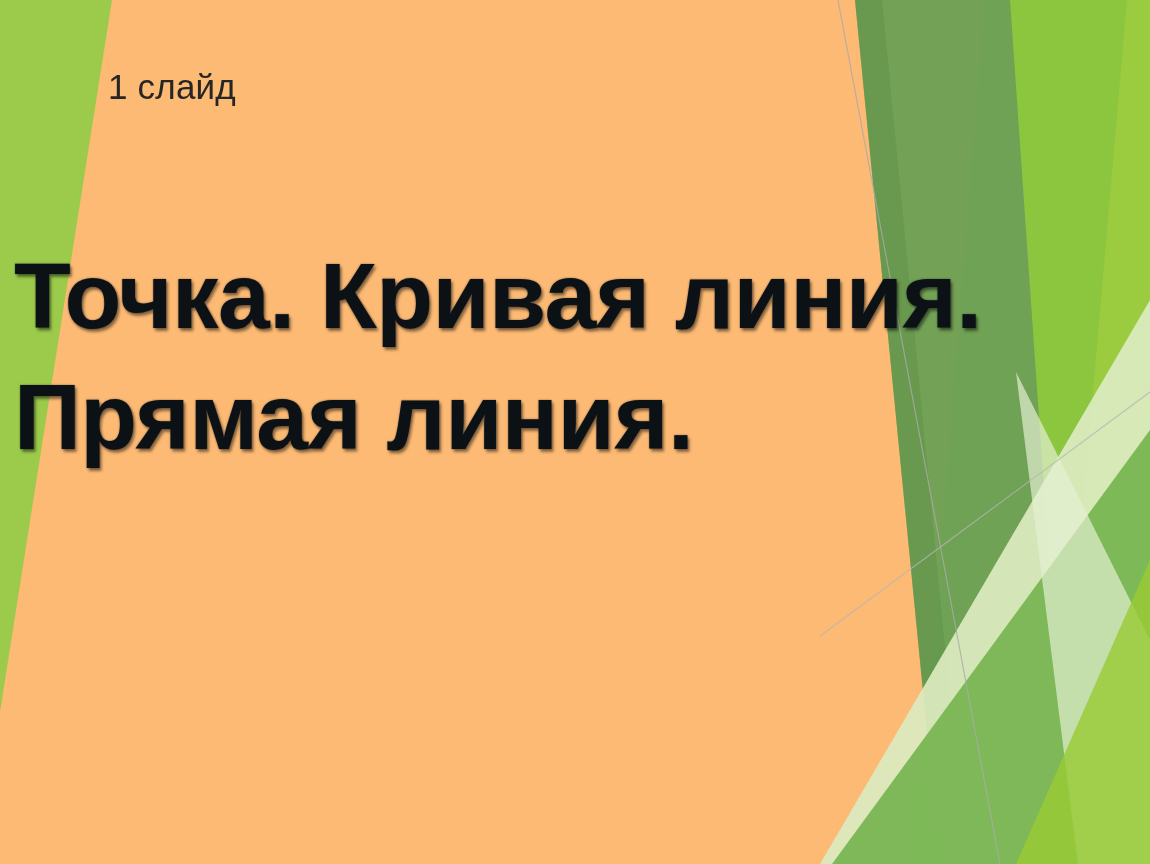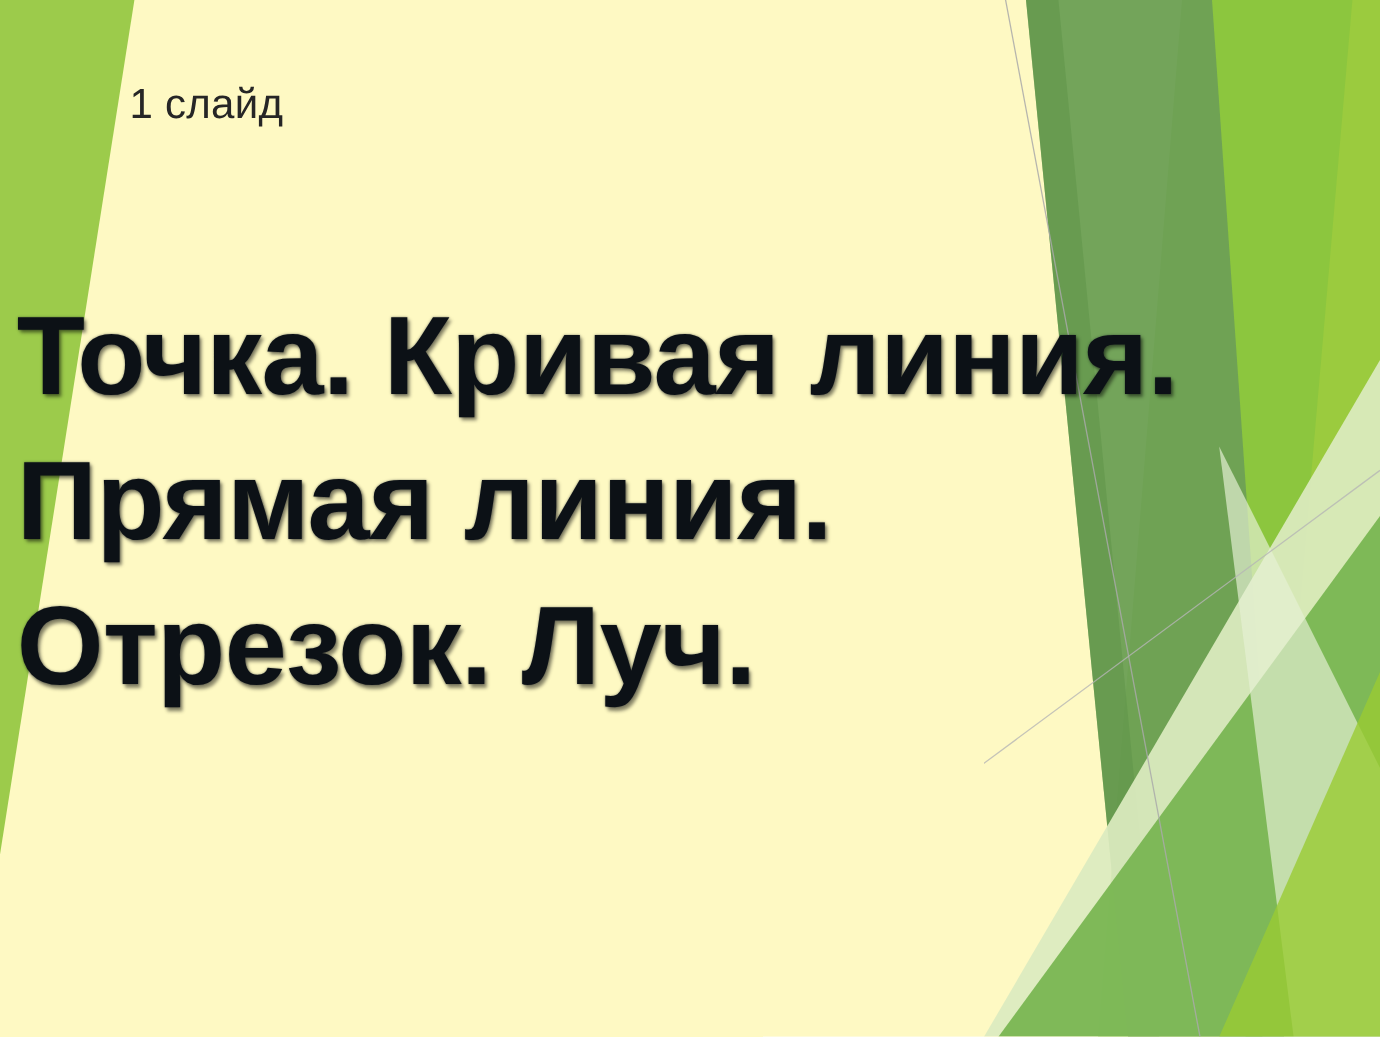--- a/index.html
+++ b/index.html
@@ -9,21 +9,21 @@
     background: #ffffff;
   }
   body {
     font-family: "Liberation Sans", "DejaVu Sans", sans-serif;
   }
 
   #slide {
     position: relative;
     width: 1150px;
     height: 864px;
-    background: #fef9c3;
+    background: #fdba74;
     overflow: hidden;
   }
 
   
   #deco-left, #deco-right {
     position: absolute;
     top: 0;
     height: 864px;
     pointer-events: none;
   }
@@ -94,16 +94,15 @@
     <line x1="18" y1="0" x2="180" y2="864" stroke="#A9A9A9" stroke-width="1.1" stroke-opacity="0.85"></line>
 
     <line x1="330" y1="392" x2="-330" y2="880" stroke="#B5B5B5" stroke-width="1.1" stroke-opacity="0.8"></line>
   </svg>
 
   <div id="slide-number">1 слайд</div>
 
   <div id="title-block">
     <div class="title-line">Точка. Кривая линия.</div>
     <div class="title-line">Прямая линия.</div>
-    <div class="title-line">Отрезок. Луч.</div>
   </div>
 
 </div>
 
 </body></html>

